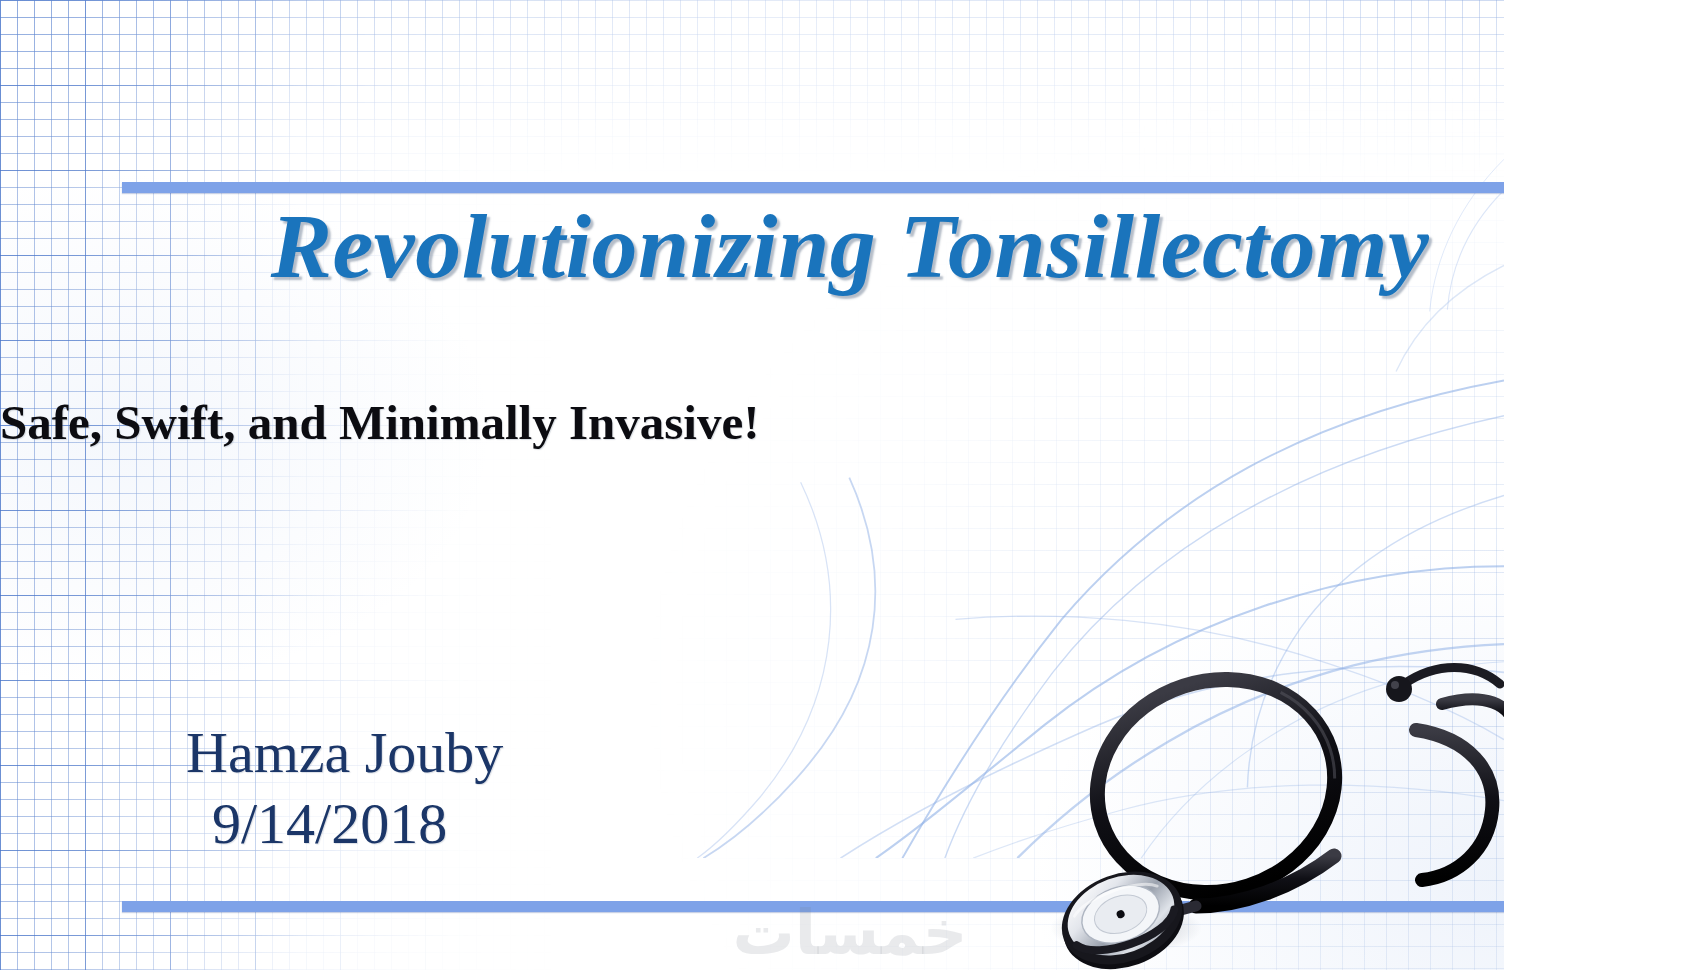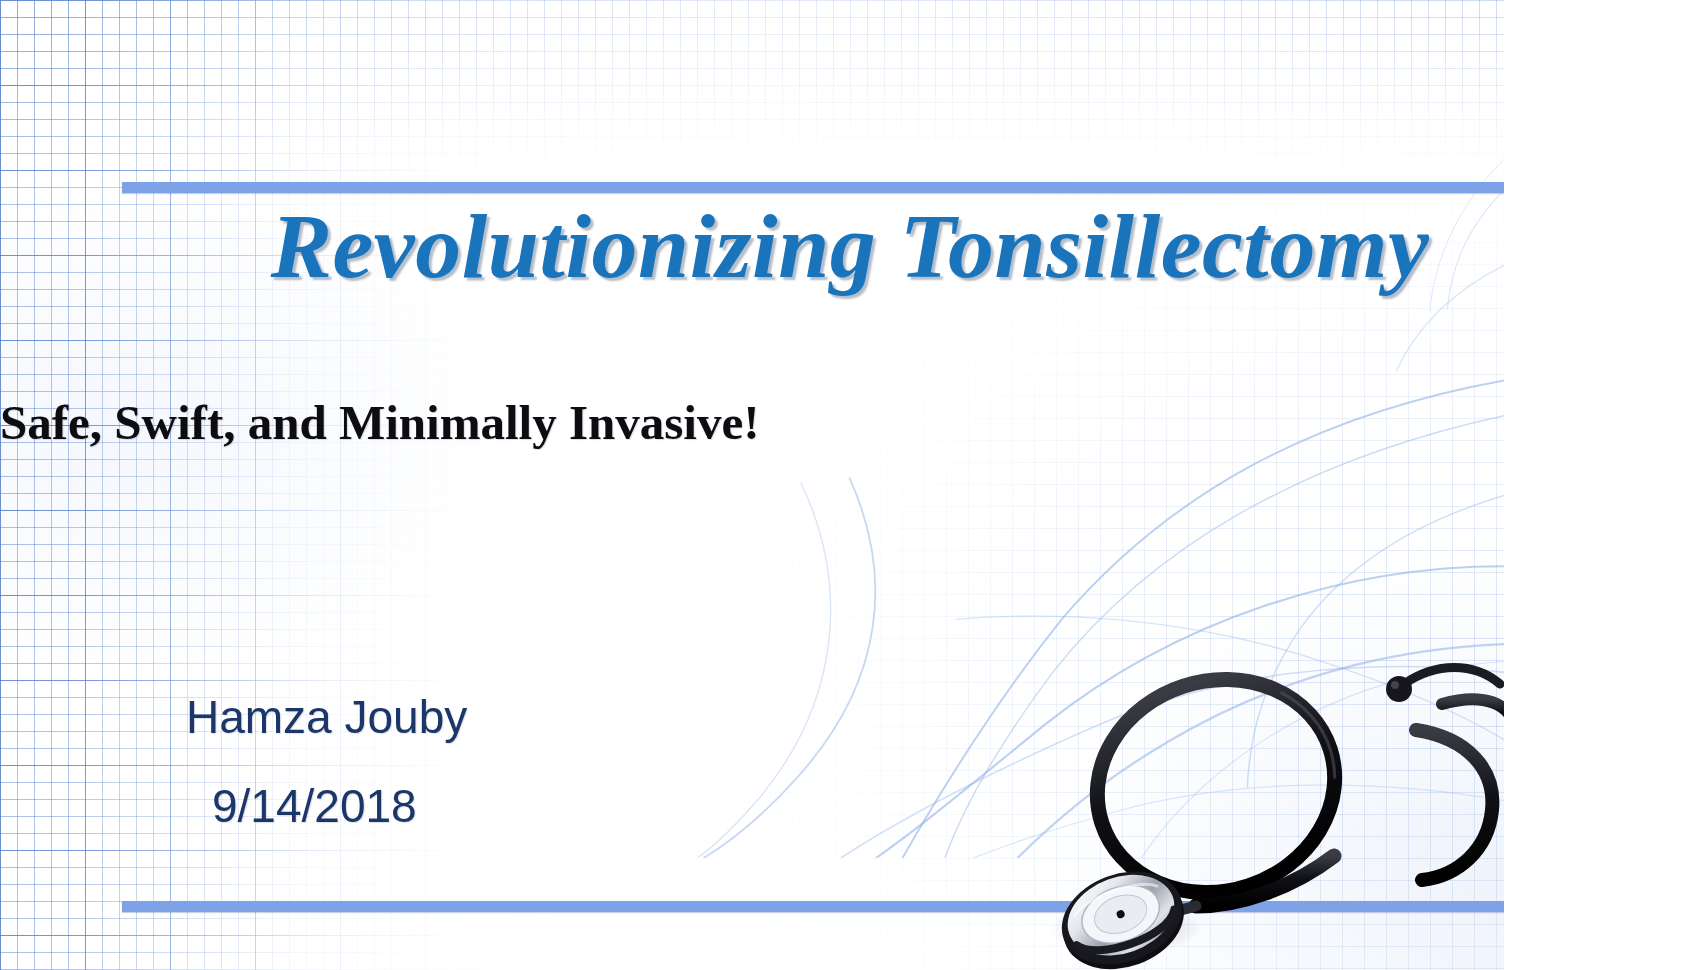--- a/index.html
+++ b/index.html
@@ -121,30 +121,30 @@
     font-family: "Liberation Serif", "DejaVu Serif", serif;
     font-weight: bold;
     font-size: 49px;
     line-height: 1.1;
     color: #0c0c11;
     text-shadow: 1px 1px 1px rgba(150,160,175,0.35);
   }
 
   #byline {
     position: absolute;
-    top: 689px;
+    top: 718px;
     left: 186px;
     color: #1b3668;
-    font-family: Liberation Sans, sans-serif;
-    font-size: 46px;
+    font-family: Liberation Serif, serif;
+    font-size: 58px;
     line-height: 1.22;
     text-shadow: 1px 1px 1px rgba(140,150,170,0.30);
   }
   #byline .author { display: block; }
-  #byline .date   { display: block; padding-left: 26px; margin-top: 33px; }
+  #byline .date   { display: block; padding-left: 26px; }
 
   
   #watermark {
     position: absolute;
     left: 0;
     width: 1700px;
     top: 896px;
     text-align: center;
     font-family: "DejaVu Sans", sans-serif;
     font-size: 62px;
@@ -201,20 +201,21 @@
 
   <div id="title">Revolutionizing Tonsillectomy</div>
 
   <div id="subtitle">Safe, Swift, and Minimally Invasive!</div>
 
   <div id="byline">
     <span class="author">Hamza Jouby</span>
     <span class="date">9/14/2018</span>
   </div>
 
+  <div id="watermark">خمسات</div>
 
   <svg id="stethoscope" viewBox="0 0 470 390">
     <defs>
       <linearGradient id="tubeGrad" x1="0" y1="0" x2="0" y2="1">
         <stop offset="0%" stop-color="#3b3b44"></stop>
         <stop offset="45%" stop-color="#101016"></stop>
         <stop offset="100%" stop-color="#000000"></stop>
       </linearGradient>
       <linearGradient id="metalGrad" x1="0.1" y1="0" x2="0.9" y2="1">
         <stop offset="0%" stop-color="#ffffff"></stop>

